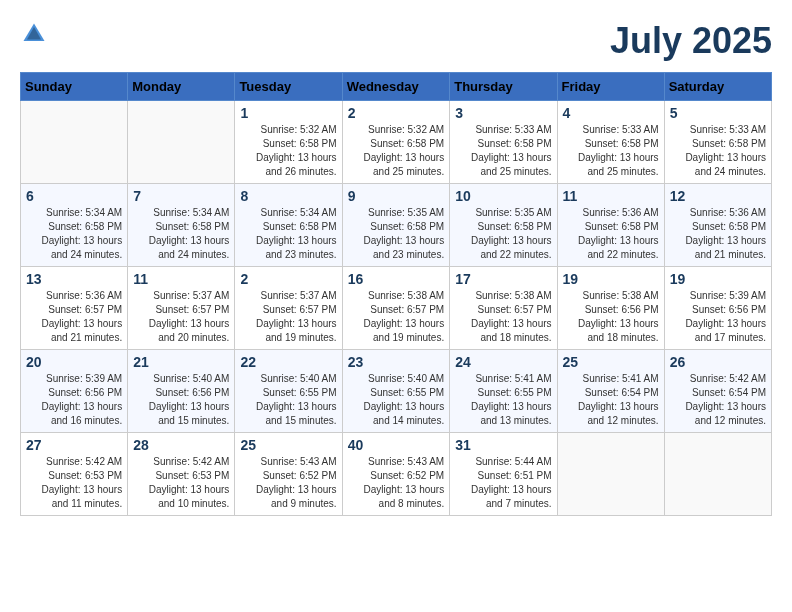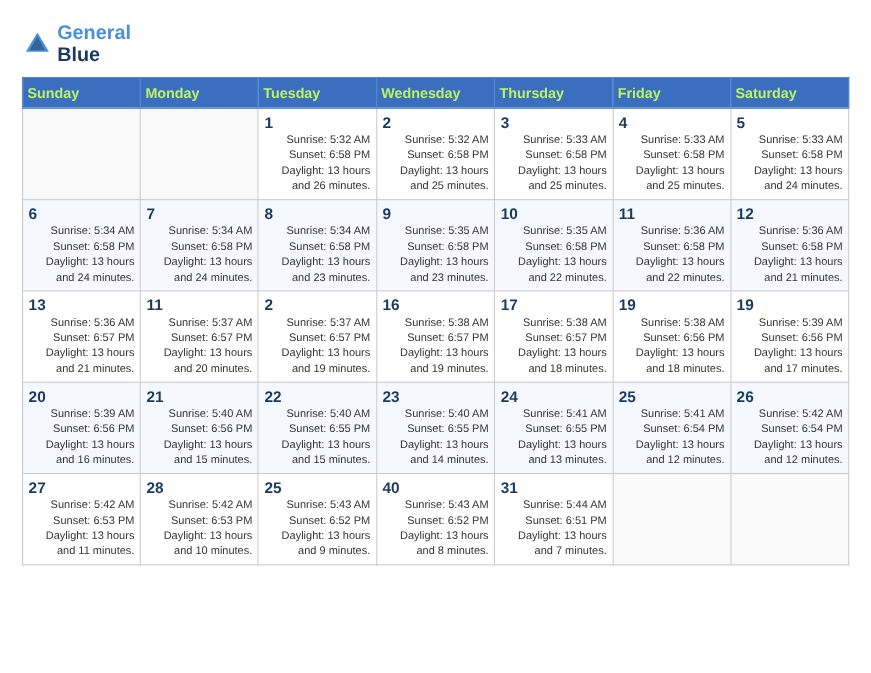--- a/index.html
+++ b/index.html
@@ -46,21 +46,21 @@
       font-size: 15px;
       color: #333;
     }
     .calendar {
       width: 100%;
       border-collapse: collapse;
       border: 1px solid #ccc;
     }
     .calendar th {
       background-color: #3a6ebf;
-      color: #bef264;
+      color: #000000;
       font-size: 13px;
       font-weight: bold;
       padding: 6px 4px;
       text-align: left;
       border: 1px solid #5588cc;
     }
     .calendar td {
       border: 1px solid #ccc;
       vertical-align: top;
       padding: 4px 5px;
@@ -94,26 +94,23 @@
   </style>
 </head>
 <body>
 
 <div class="header">
   <div class="logo">
     <svg class="logo-icon" viewBox="0 0 40 40">
       <polygon points="20,5 35,30 5,30" fill="#4a90d9"></polygon>
       <polygon points="20,10 30,28 10,28" fill="#1a3a5c" opacity="0.5"></polygon>
     </svg>
-    <div class="logo-text">
-      <div><span>General</span></div>
-      <div>Blue</div>
-    </div>
   </div>
   <div class="title-block">
+    <div class="month-title">July 2025</div>
   </div>
 </div>
 
 <table class="calendar">
   <thead>
     <tr>
     <th>Sunday</th>
         <th>Monday</th>
         <th>Tuesday</th>
         <th>Wednesday</th>

